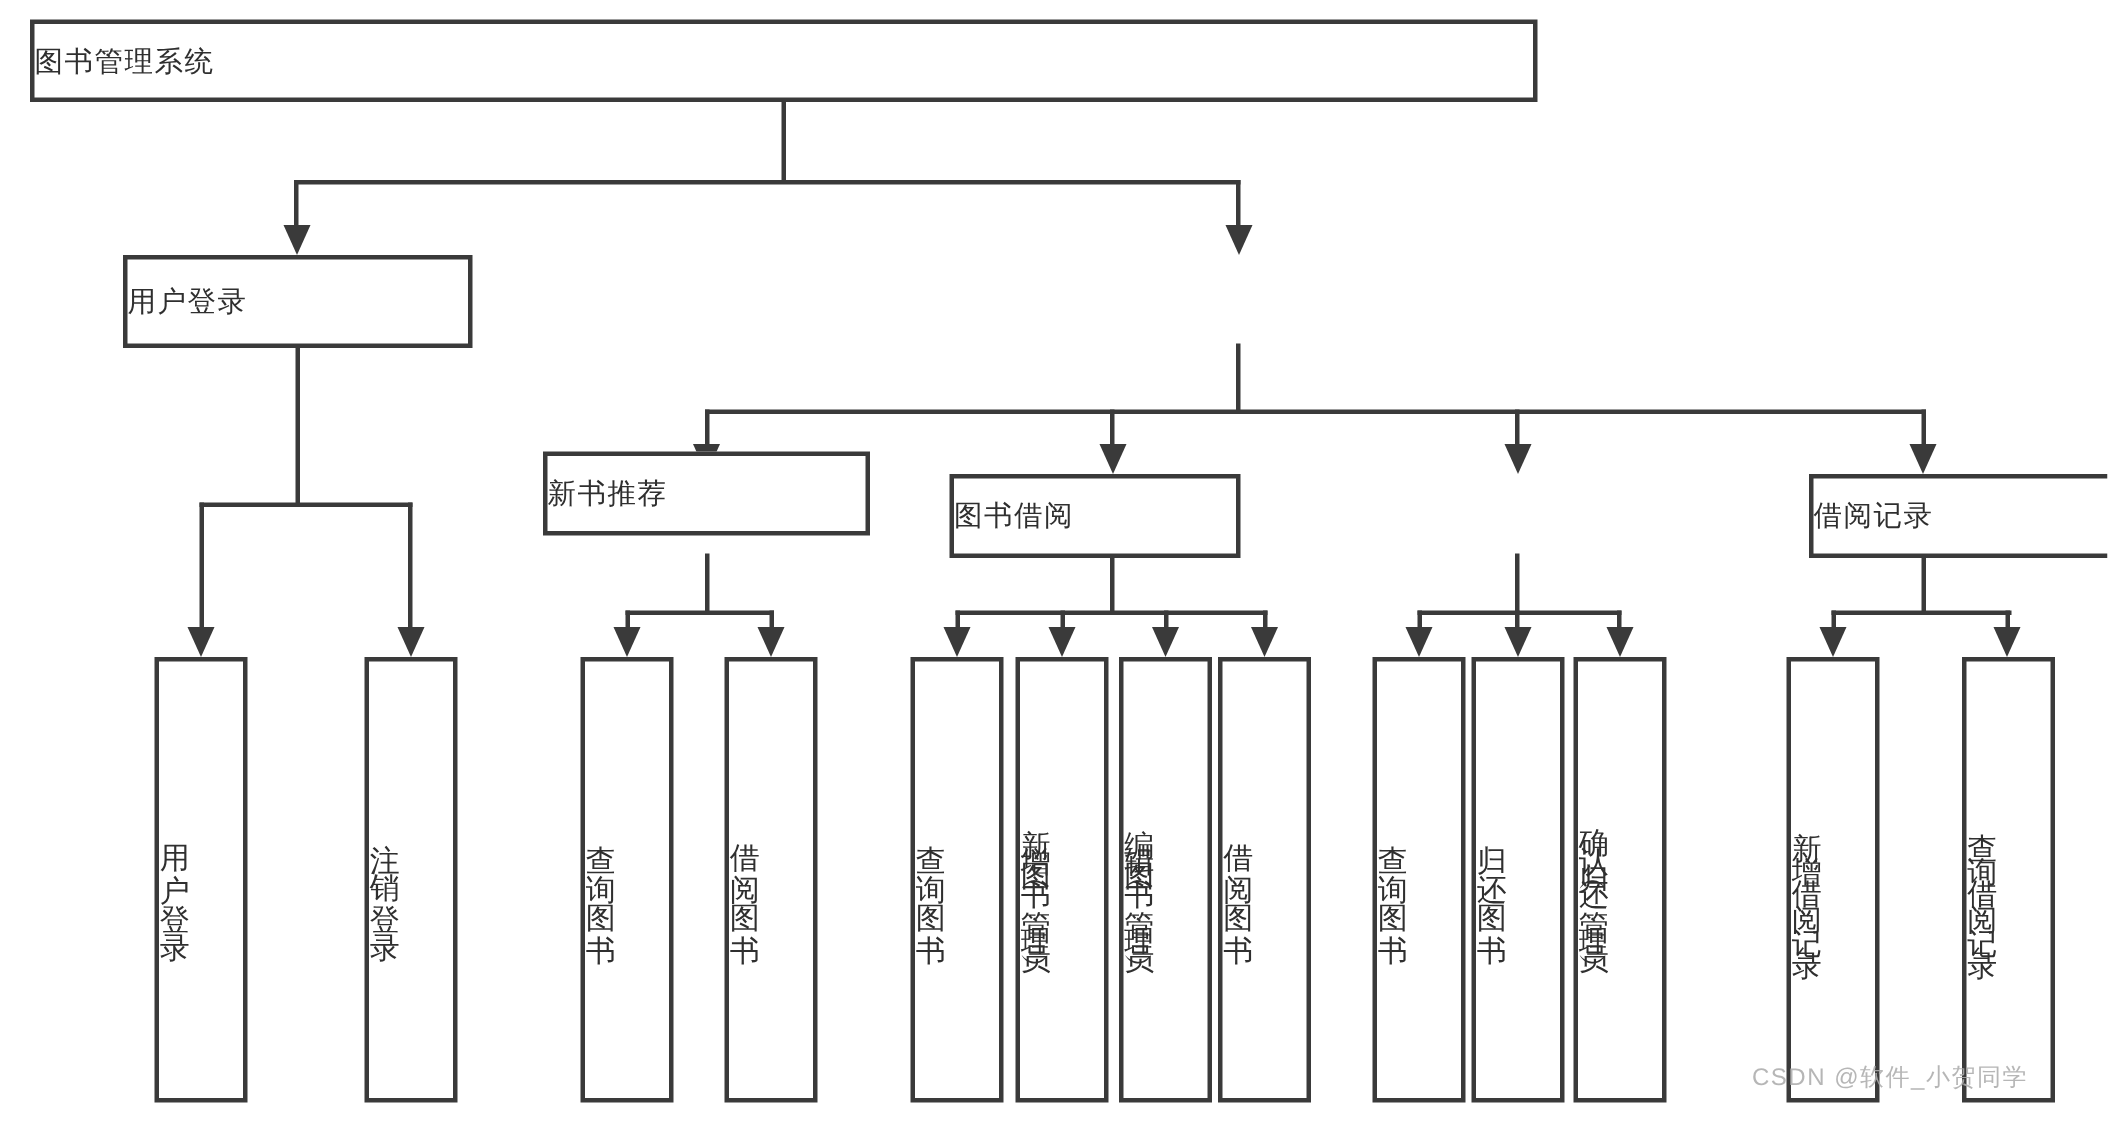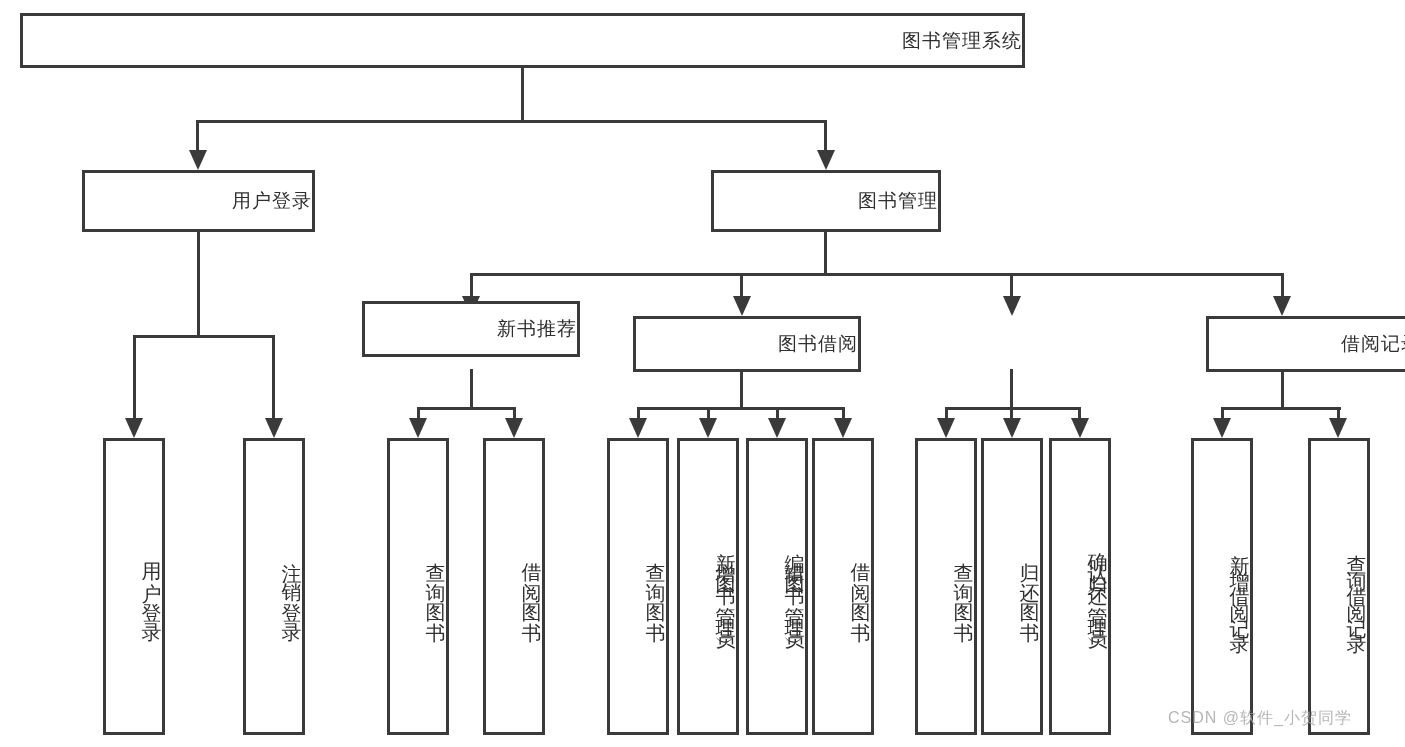--- a/index.html
+++ b/index.html
@@ -11,21 +11,21 @@
     overflow: hidden;
     font-family: "Liberation Sans", "DejaVu Sans", sans-serif;
   }
   .box {
     position: absolute;
     box-sizing: border-box;
     border: 3px solid #3a3a3a;
     background: #ffffff;
     display: flex;
     align-items: center;
-    justify-content: flex-end;
+    justify-content: flex-start;
     font-size: 19px;
     color: #2f2f2f;
     letter-spacing: 1px;
     z-index: 2;
   }
   .leaf {
     top: 438px;
     height: 297px;
     width: 62px;
   }
@@ -82,23 +82,20 @@
 
   <div class="lv" style="left:521px; top:66px; height:56px;"></div>
   <div class="lh" style="left:197px; top:120px; width:630px;"></div>
   <div class="lv" style="left:196px; top:120px; height:32px;"></div>
   <div class="ah" style="left:189px; top:150px;"></div>
   <div class="lv" style="left:824px; top:120px; height:32px;"></div>
   <div class="ah" style="left:817px; top:150px;"></div>
 
   <div class="box" style="left:82px; top:170px; width:233px; height:62px;">
     <span>用户登录</span>
-  </div>
-  <div class="box" style="left:711px; top:170px; width:230px; height:62px;">
-    <span>图书管理</span>
   </div>
 
   <div class="lv" style="left:197px; top:229px; height:108px;"></div>
   <div class="lh" style="left:133px; top:335px; width:142px;"></div>
   <div class="lv" style="left:133px; top:335px; height:85px;"></div>
   <div class="ah" style="left:125px; top:418px;"></div>
   <div class="lv" style="left:272px; top:335px; height:85px;"></div>
   <div class="ah" style="left:265px; top:418px;"></div>
 
   <div class="lv" style="left:824px; top:229px; height:46px;"></div>
@@ -108,21 +105,21 @@
   <div class="lv" style="left:740px; top:273px; height:25px;"></div>
   <div class="ah" style="left:733px; top:296px;"></div>
   <div class="lv" style="left:1010px; top:273px; height:25px;"></div>
   <div class="ah" style="left:1003px; top:296px;"></div>
   <div class="lv" style="left:1281px; top:273px; height:25px;"></div>
   <div class="ah" style="left:1273px; top:296px;"></div>
 
   <div class="box" style="left:362px; top:301px; width:218px; height:56px;">
     <span>新书推荐</span>
   </div>
-  <div class="box" style="left:633px; top:316px; width:228px; height:56px;">
+  <div class="box" style="left:633px; top:316px; width:194px; height:56px;">
     <span>图书借阅</span>
   </div>
   <div class="box" style="left:1173px; top:316px; width:218px; height:56px;margin-left:33px;">
     <span>借阅记录</span>
   </div>
 
   <div class="lv" style="left:470px; top:369px; height:40px;"></div>
   <div class="lh" style="left:417px; top:407px; width:99px;"></div>
   <div class="lv" style="left:417px; top:407px; height:13px;"></div>
   <div class="ah" style="left:409px; top:418px;"></div>

